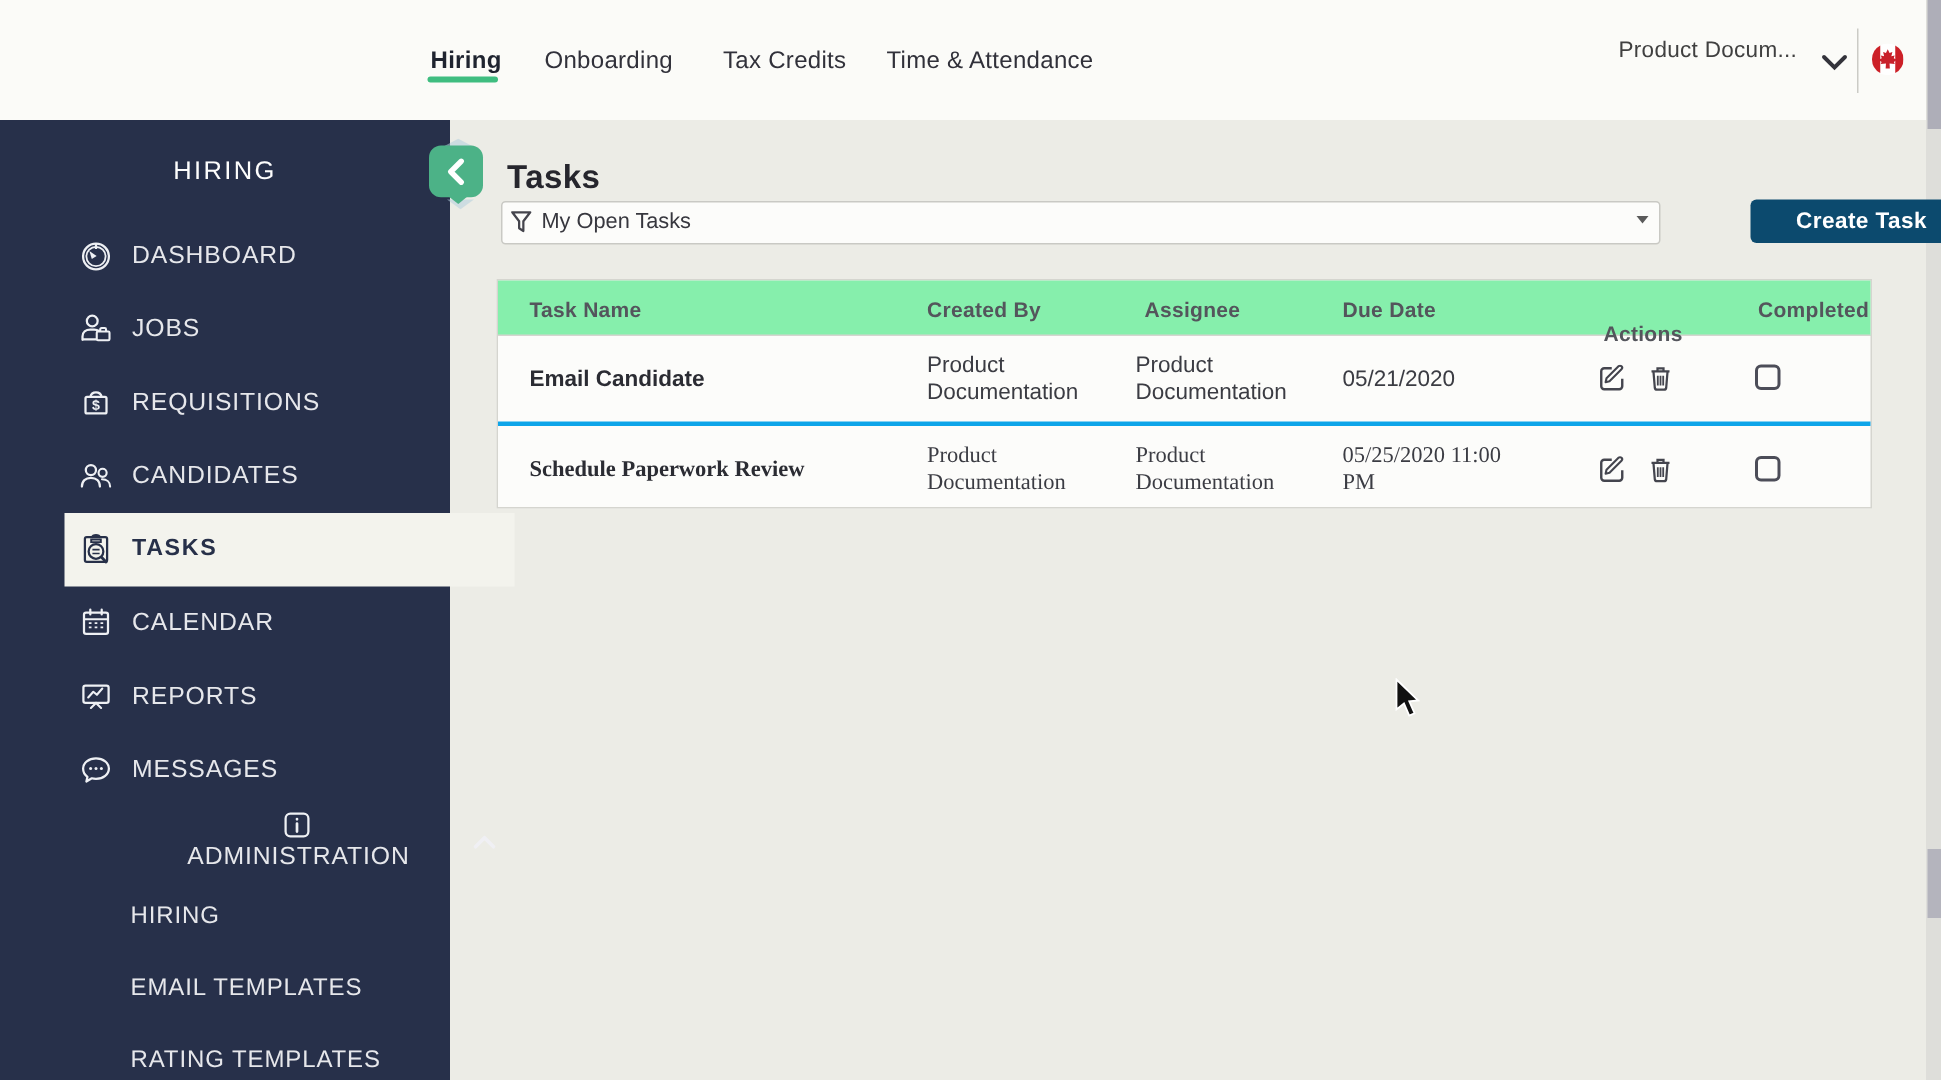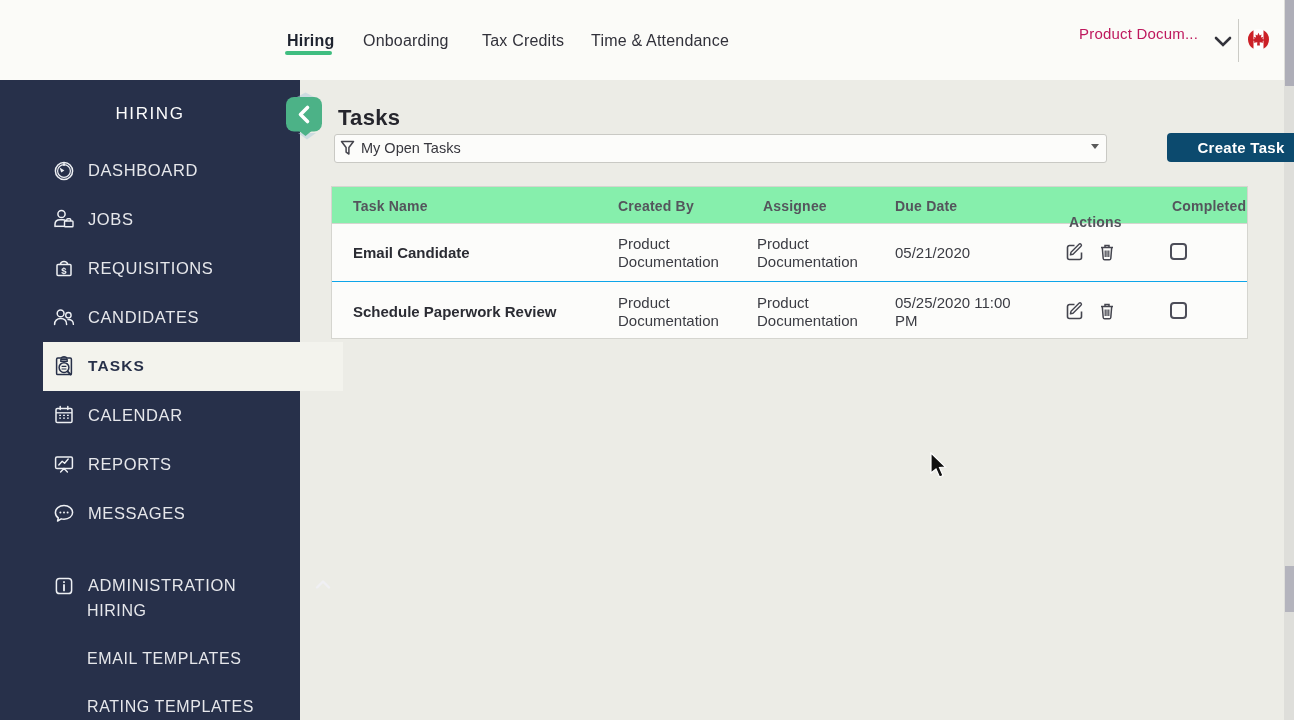--- a/index.html
+++ b/index.html
@@ -5,21 +5,21 @@
   * { margin:0; padding:0; box-sizing:border-box; }
   html,body { width:1294px; height:720px; overflow:hidden; }
   body { font-family:"Liberation Sans", sans-serif; background:#ecece6; position:relative; }
   .abs { position:absolute; }
 
   
   #topbar { left:0; top:0; width:1294px; height:80px; background:#fbfbf8; }
   .tab { position:absolute; top:32px; font-size:16px; font-weight:500; color:#31313a; letter-spacing:.2px; }
   #tab-hiring { left:287px; font-weight:700; color:#1f2430; }
   #hiring-underline { left:285px; top:51px; width:47px; height:4px; background:#3fbd80; border-radius:2px; }
-  #acct { left:1079px; top:25px; font-size:15px; color:#be185d; letter-spacing:.2px; }
+  #acct { left:1079px; top:25px; font-size:15px; color:#404040; letter-spacing:.2px; }
   #acct-caret { left:1214px; top:36px; }
   #topbar-divider { left:1238px; top:19px; width:1px; height:43px; background:#cbcbc6; }
   #flag { left:1248px; top:29px; }
 
   
   #sb-track { left:1284px; top:0; width:10px; height:720px; background:#dededa; }
   #sb-thumb { left:1285px; top:0; width:9px; height:86px; background:#aeaeb8; }
 
   
   #sidebar { left:0; top:80px; width:300px; height:640px; background:#27304a; }
@@ -40,21 +40,21 @@
   #filter { left:334px; top:134px; width:773px; height:29px; background:#fcfcfa; border:1px solid #c9c9c4; border-radius:3px; }
   #filter-text { left:361px; top:140px; font-size:14.5px; color:#37373e; }
   #filter-caret { left:1091px; top:144px; width:0; height:0; border-left:4.5px solid transparent; border-right:4.5px solid transparent; border-top:5.5px solid #5a5a5a; }
   #btn-create { left:1122px; top:133px; width:148px; height:29px; background:#0c4a6e; border-radius:4px; color:#fff; font-size:15px; font-weight:700; text-align:center; line-height:29px; letter-spacing:.3px;margin-left:45px; }
 
   
   #table { left:331px; top:186px; width:917px; height:153px; border:1px solid #d5d5cf; background:#fcfcfa; }
   #thead { position:absolute; left:0; top:0; width:915px; height:37px; background:#86efac; border-bottom:1px solid #d5d5cf; }
   .th { position:absolute; top:11px; font-size:14px; font-weight:600; color:#54555c; letter-spacing:.2px; }
   .row { position:absolute; left:0; width:915px; height:57px; }
-  #row2 { border-top:1px solid #0ea5e9; }
+  #row2 { border-top:3px solid #0ea5e9;font-family:Liberation Serif, serif; }
   .td { position:absolute; font-size:15px; color:#3b3c43; line-height:17.5px; }
   .tname { font-weight:700; color:#2b2c33; }
   .icbtn { position:absolute; width:18px; height:18px; }
   .cbx { position:absolute; width:17px; height:17px; border:2px solid #4c4d58; border-radius:4px; background:#fcfcfa; }
 
   
   #cursor { left:929px; top:452px; }
 </style>
 </head>
 <body>
@@ -150,21 +150,21 @@
 </div>
 <div class="mi" style="top:488.5px;">
   <svg class="ic" viewBox="0 0 24 24">
       <path d="M12 4.6 c4.9 0 8.6 3 8.6 6.8 s-3.7 6.8-8.6 6.8 c-1 0-1.9-.1-2.8-.35 L5.6 20 l.7-3.1 C4.4 15.6 3.4 13.7 3.4 11.4 3.4 7.6 7.1 4.6 12 4.6Z" fill="none" stroke="#eef0f4" stroke-width="1.5" stroke-linejoin="round"></path>
       <circle cx="8.4" cy="11.4" r="1" fill="#eef0f4"></circle>
       <circle cx="12" cy="11.4" r="1" fill="#eef0f4"></circle>
       <circle cx="15.6" cy="11.4" r="1" fill="#eef0f4"></circle>
     </svg>
   <span class="lb">MESSAGES</span>
 </div>
-<div class="mi" style="top:561px;">
+<div class="mi" style="top:538px;flex-direction:column;">
   <svg class="ic" viewBox="0 0 24 24">
       <rect x="4.4" y="4.4" width="15.2" height="15.2" rx="3.2" fill="none" stroke="#eef0f4" stroke-width="1.5"></rect>
       <path d="M12 8 v.2 M12 11 v5.4" stroke="#eef0f4" stroke-width="1.8" stroke-linecap="round"></path>
     </svg>
   <span class="lb">ADMINISTRATION</span>
   <svg id="adm-caret" width="16" height="11" viewBox="0 0 16 11">
       <path d="M2 8.5 L8 2.5 L14 8.5" fill="none" stroke="#f0f0f4" stroke-width="2.4" stroke-linecap="round" stroke-linejoin="round"></path>
     </svg>
 </div>
 <div class="mi sub" style="top:586.5px;">

